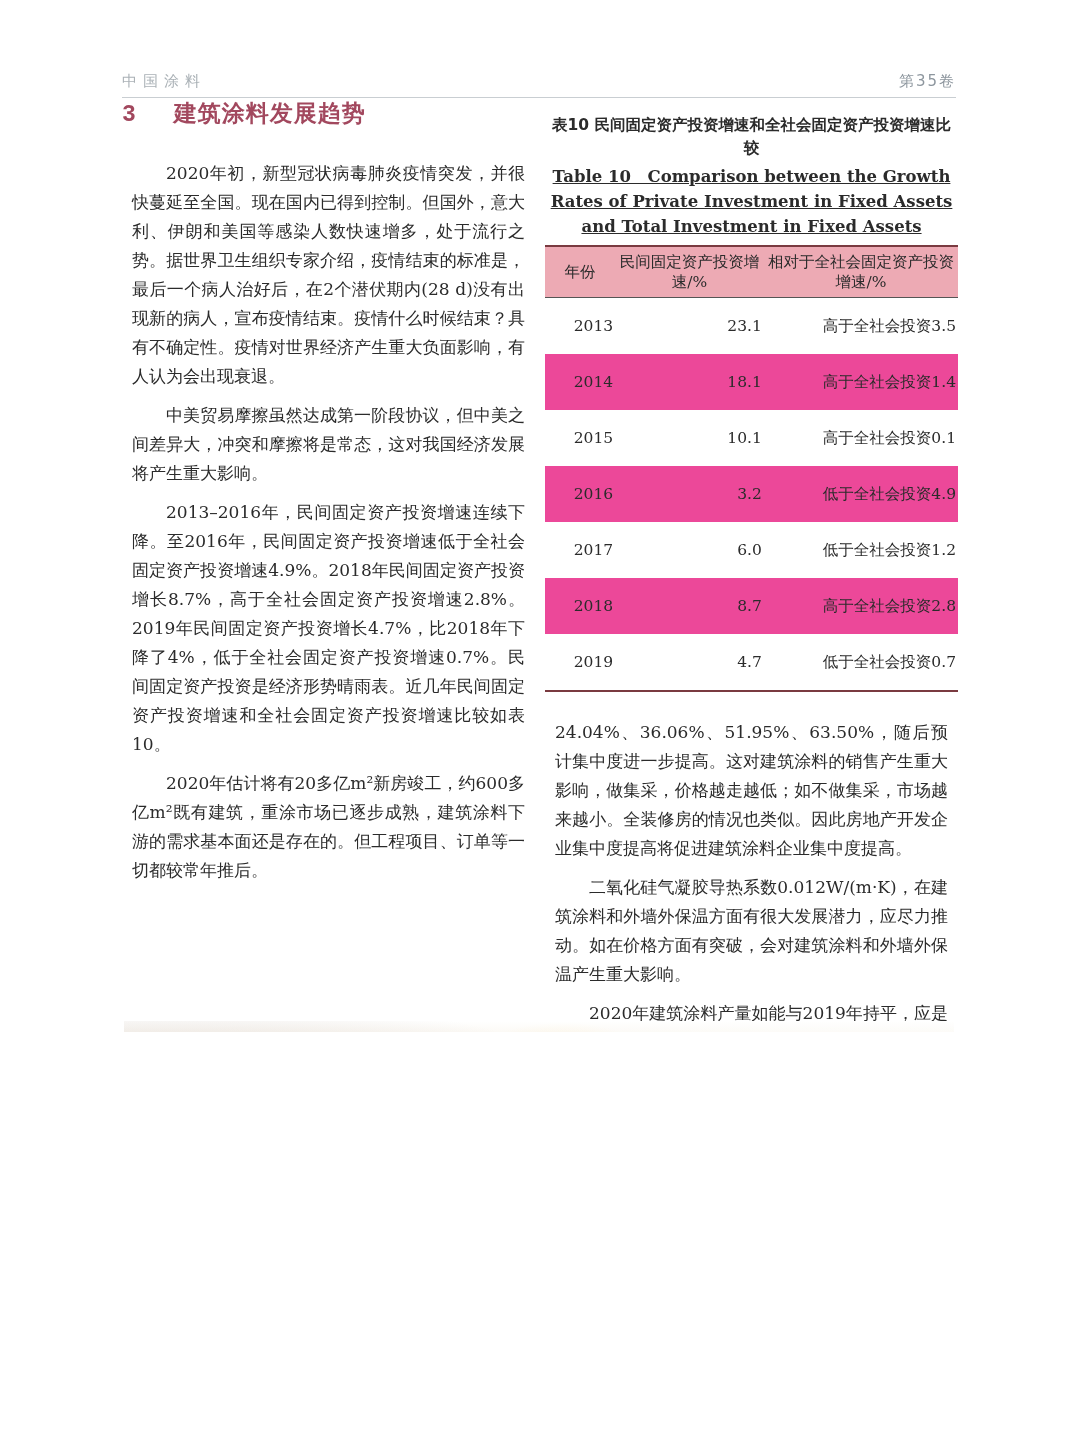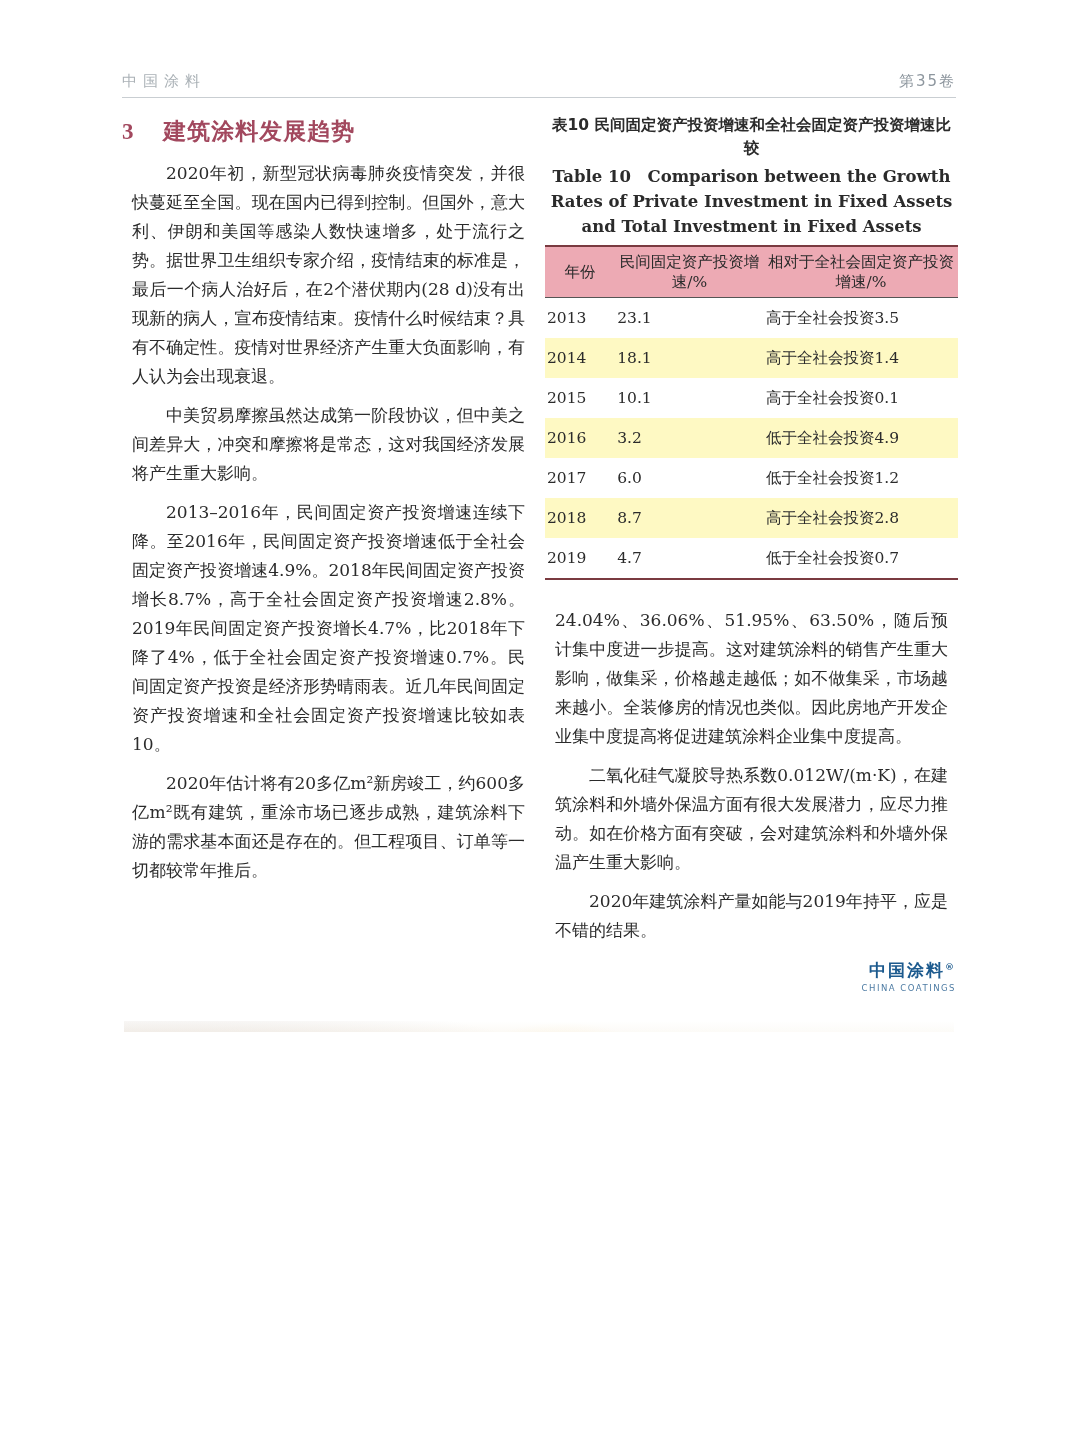--- a/index.html
+++ b/index.html
@@ -8,44 +8,44 @@
     font-family:"DejaVu Serif","Liberation Serif",serif;color:#2b2b2b;
   }
   
   .page-header{position:absolute;left:122px;right:122px;top:72px;height:22px;
     font-family:"DejaVu Sans","Liberation Sans",sans-serif;font-size:15px;}
   .journal-name{position:absolute;left:0;top:0;color:#aab1b6;letter-spacing:6px;}
   .volume-label{position:absolute;right:0;top:0;color:#8d969e;letter-spacing:2px;}
   .header-rule{position:absolute;left:122px;right:122px;top:97px;height:1px;background:#c9ced2;}
 
   
-  .section-title{position:absolute;left:122px;top:116px;margin:0;
-    font-family:Liberation Serif, serif;
+  .section-title{position:absolute;left:122px;top:98px;margin:0;
+    font-family:Liberation Mono, monospace;
     font-size:23px;font-weight:bold;color:#a2485e;letter-spacing:1px;}
   .section-title .num{margin-right:22px;}
 
   
   .col{position:absolute;width:413px;font-size:17px;line-height:29px;text-align:justify;}
   .col-left{left:122px;top:149px;}
   .col-right{left:545px;top:114px;}
   .col p{margin:10px;}
   .indent{text-indent:2em;}
 
   
   .tbl-caption-zh{font-family:"DejaVu Sans","Liberation Sans",sans-serif;
     font-size:15.5px;line-height:23px;text-align:center;font-weight:bold;margin:0 0 4px 0;}
   .tbl-caption-en{font-family:"DejaVu Serif","Liberation Serif",serif;
-    font-size:16.5px;line-height:25px;text-align:center;font-weight:bold;margin:0 0 6px 0;}
+    font-size:16.5px;line-height:25px;text-align:center;font-weight:bold;margin:0 0 6px 0;text-decoration:underline;}
   table.inv{width:100%;border-collapse:collapse;
     border-top:2px solid #7a3a40;border-bottom:2px solid #7a3a40;
     font-size:15.5px;line-height:20px;margin-bottom:26px;}
   table.inv th{background:#edaab4;font-weight:normal;padding:5px 2px;
     border-bottom:1.5px solid #555;text-align:center;}
-  table.inv td{padding:10px 2px;text-align:left;}
-  table.inv tr.alt td{background:#fef9c3;}
+  table.inv td{padding:18px 2px;text-align:right;}
+  table.inv tr.alt td{background:#ec4899;}
   table.inv th:nth-child(1){width:17%;}
   table.inv th:nth-child(2){width:36%;}
   table.inv th:nth-child(3){width:47%;}
 
   .col-right .after-table{margin-top:2px;}
 
   
   .logo{margin-top:8px;text-align:right;padding-right:2px;
     font-family:"DejaVu Sans","Liberation Sans",sans-serif;color:#1c5a8e;}
   .logo-zh{font-size:17px;font-weight:bold;letter-spacing:2px;line-height:25px;}

